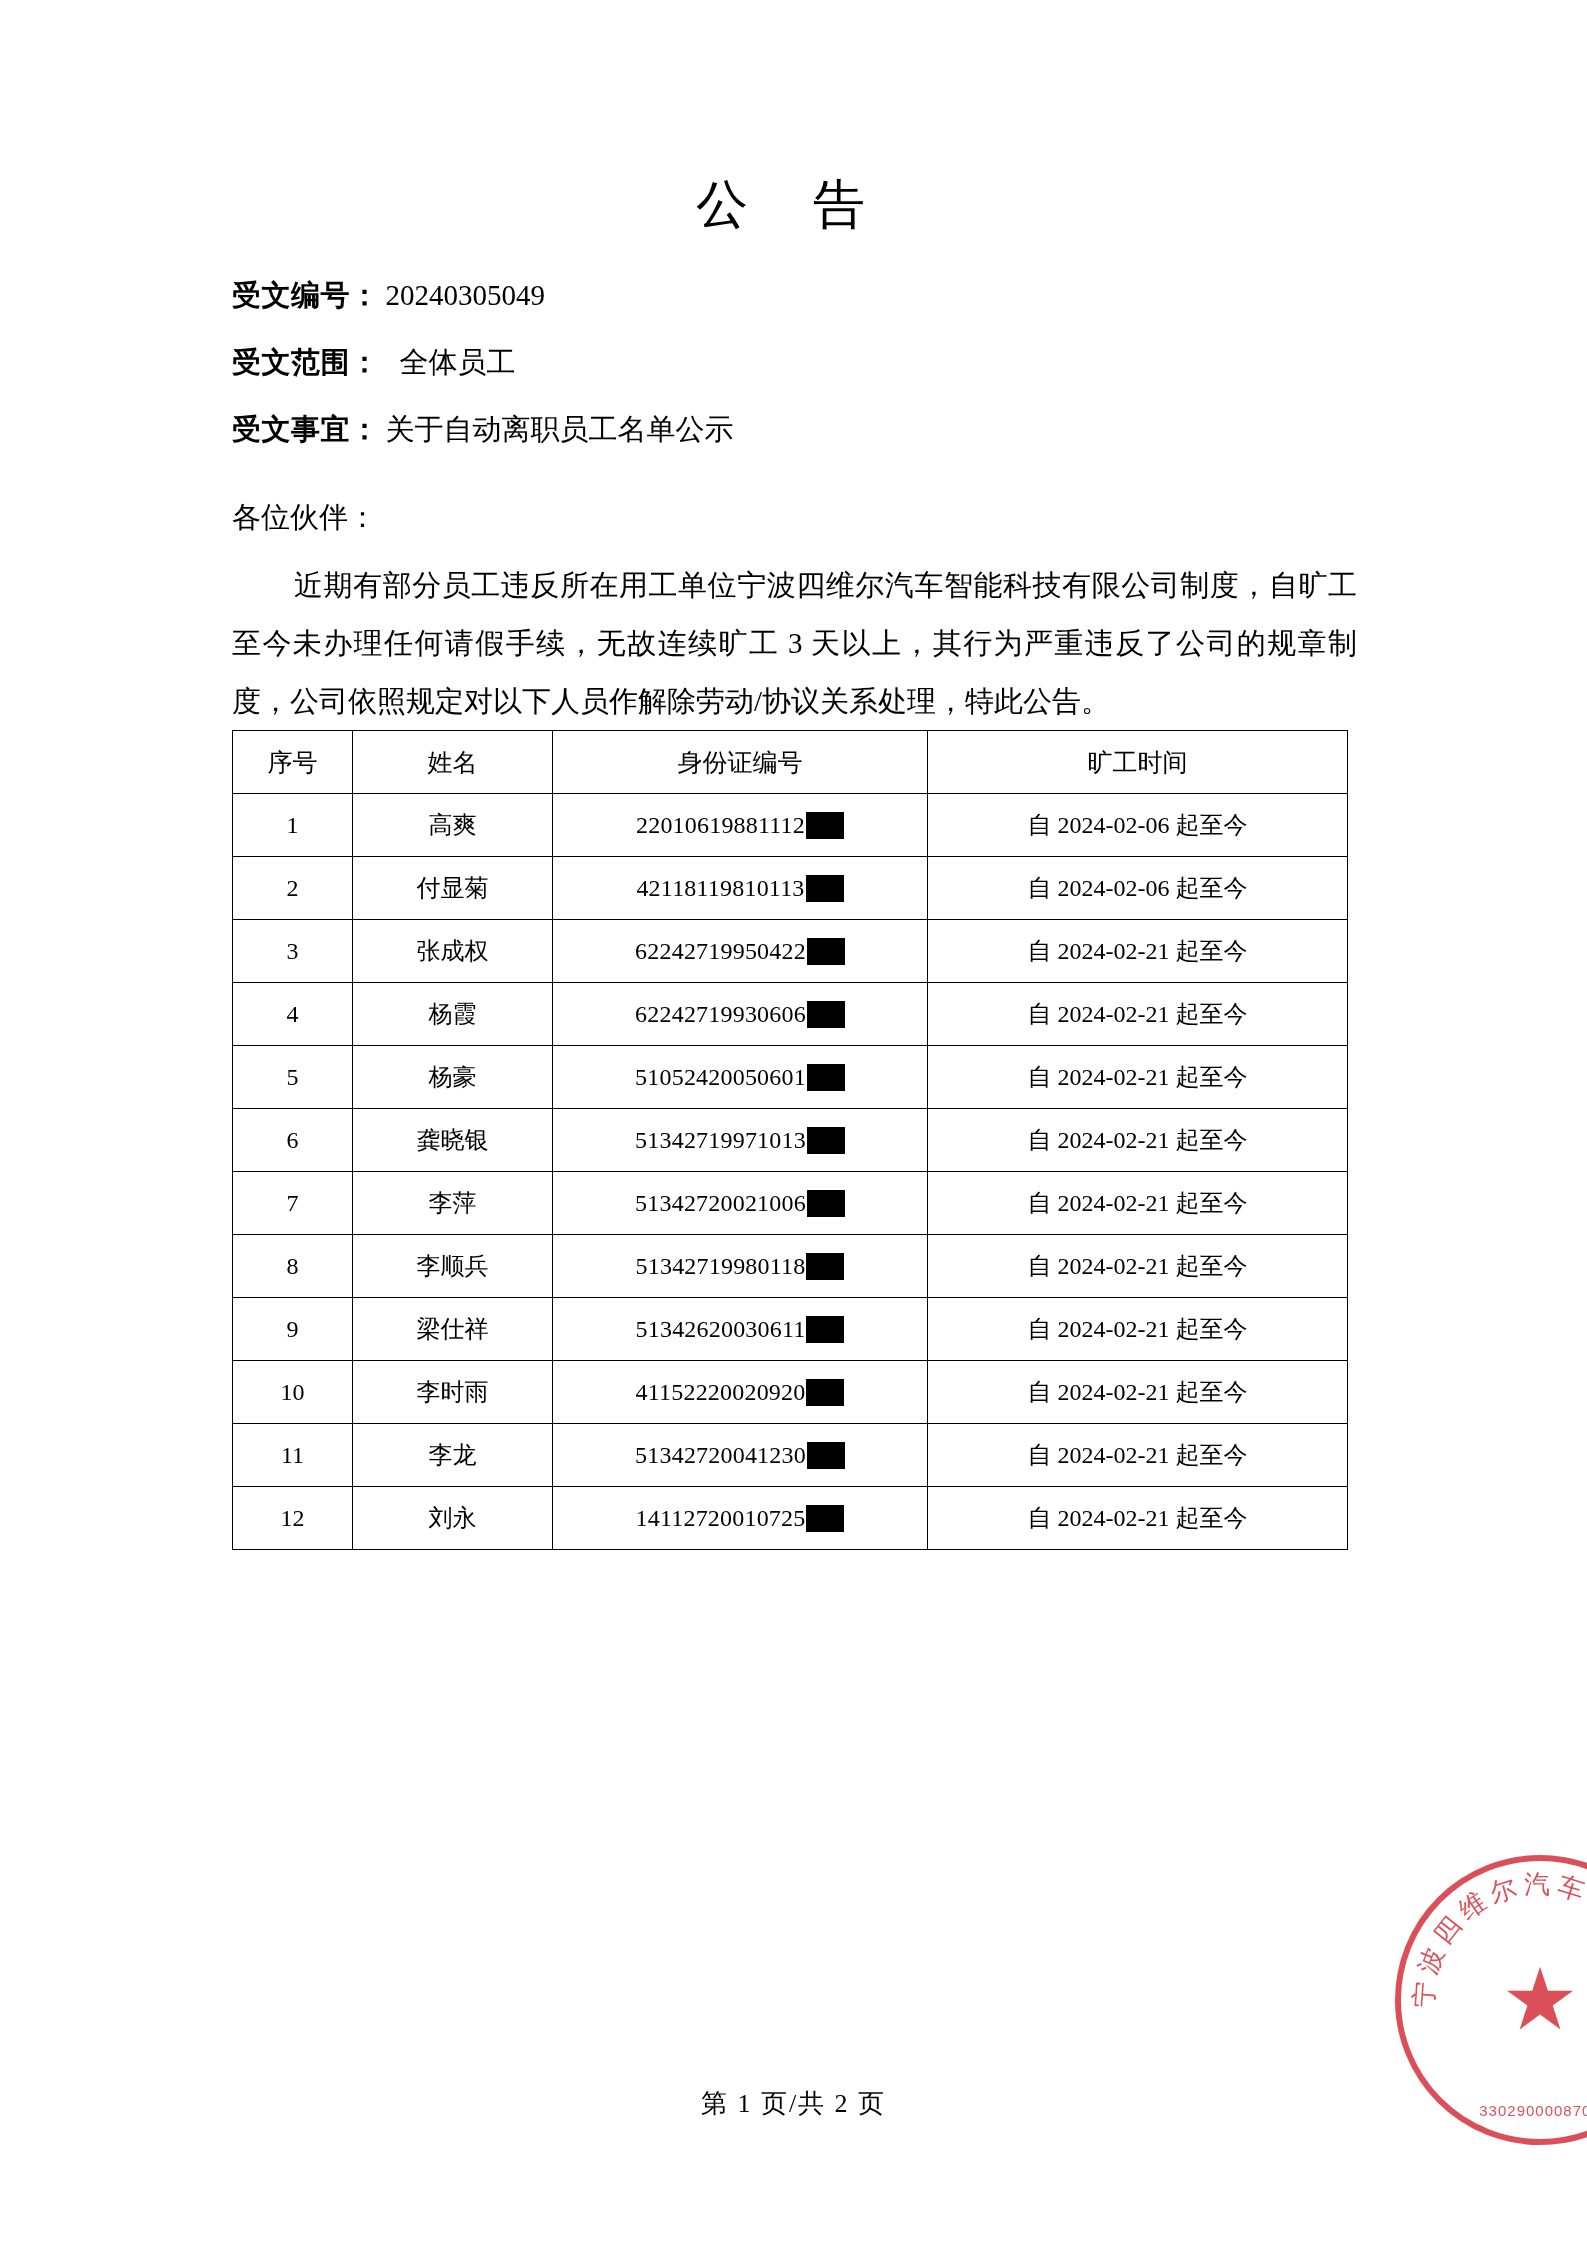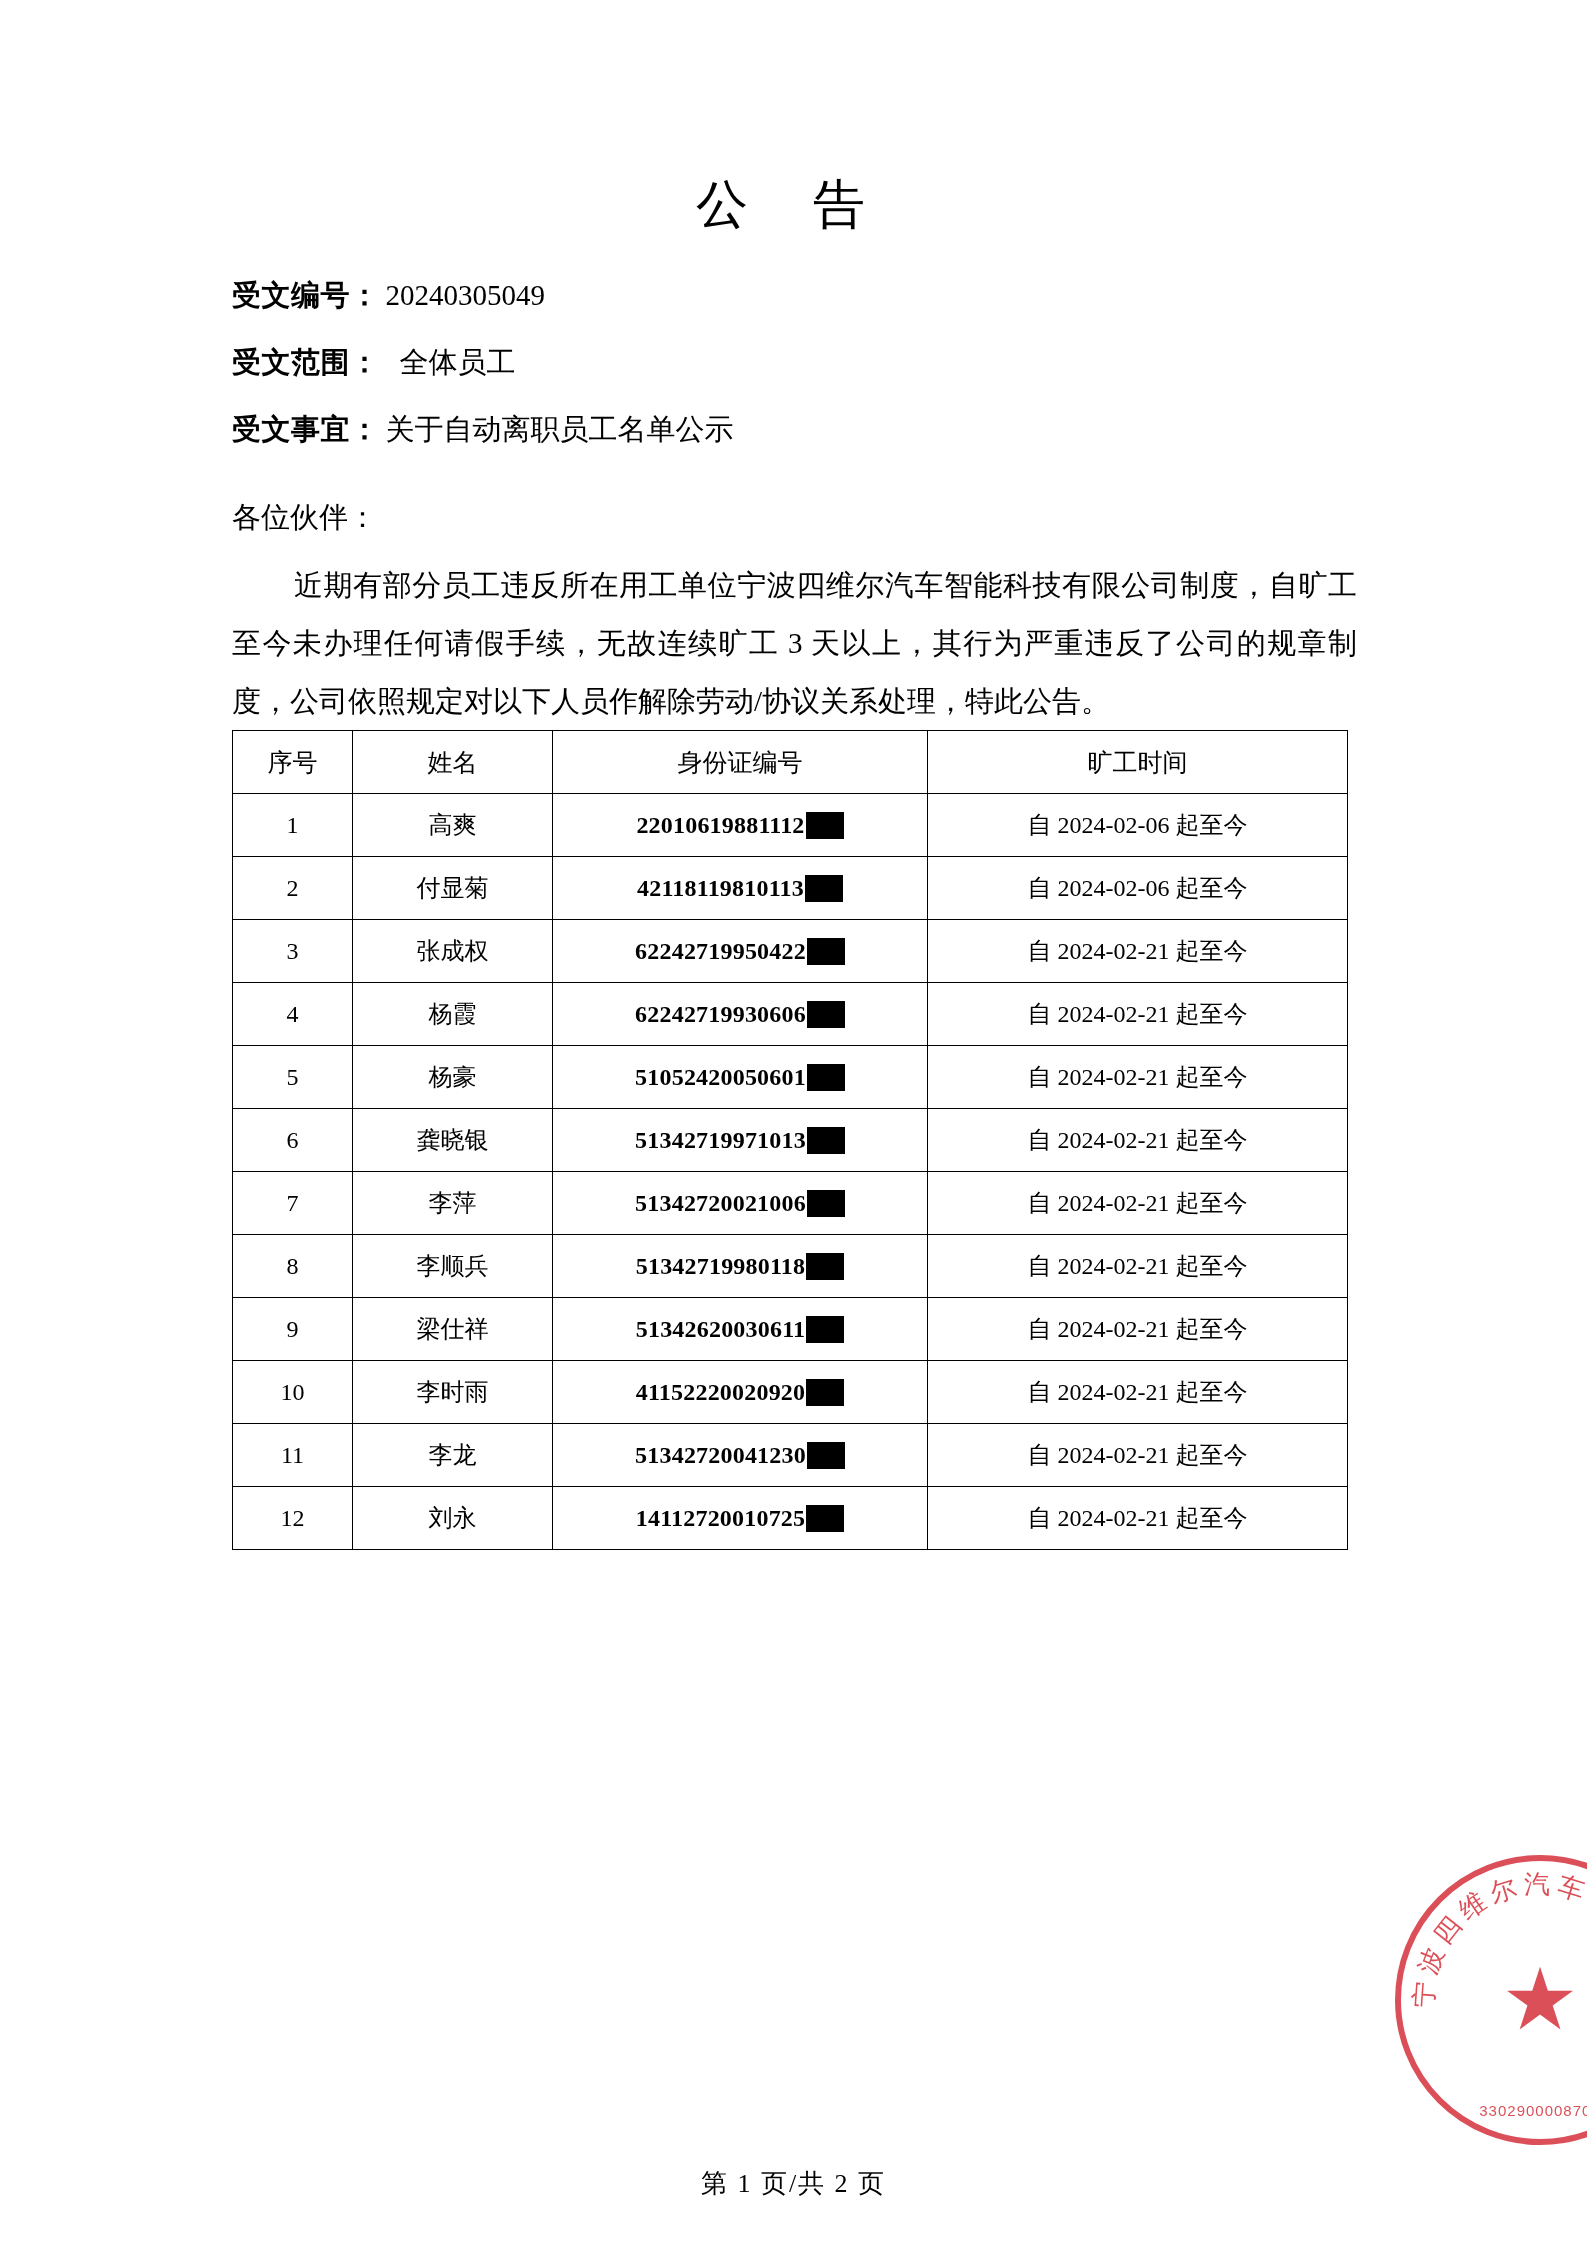--- a/index.html
+++ b/index.html
@@ -95,35 +95,34 @@
   col.c-time { width: 420px; }
   .id-wrap {
     display: inline-flex;
     align-items: center;
     justify-content: center;
     white-space: nowrap;
   }
   .id-num {
     font-size: 24px;
     letter-spacing: 0.2px;
-    font-weight: bold;
   }
   .redact {
     display: inline-block;
     width: 38px;
     height: 27px;
     background: #000;
     margin-left: 1px;
     vertical-align: middle;
   }
   .footer {
     position: absolute;
     left: 0;
     right: 0;
-    top: 1996px;
+    top: 1916px;
     text-align: center;
     font-size: 26px;
     letter-spacing: 2px;
   }
   
   .seal {
     position: absolute;
     left: 1395px;
     top: 1685px;
     width: 290px;

